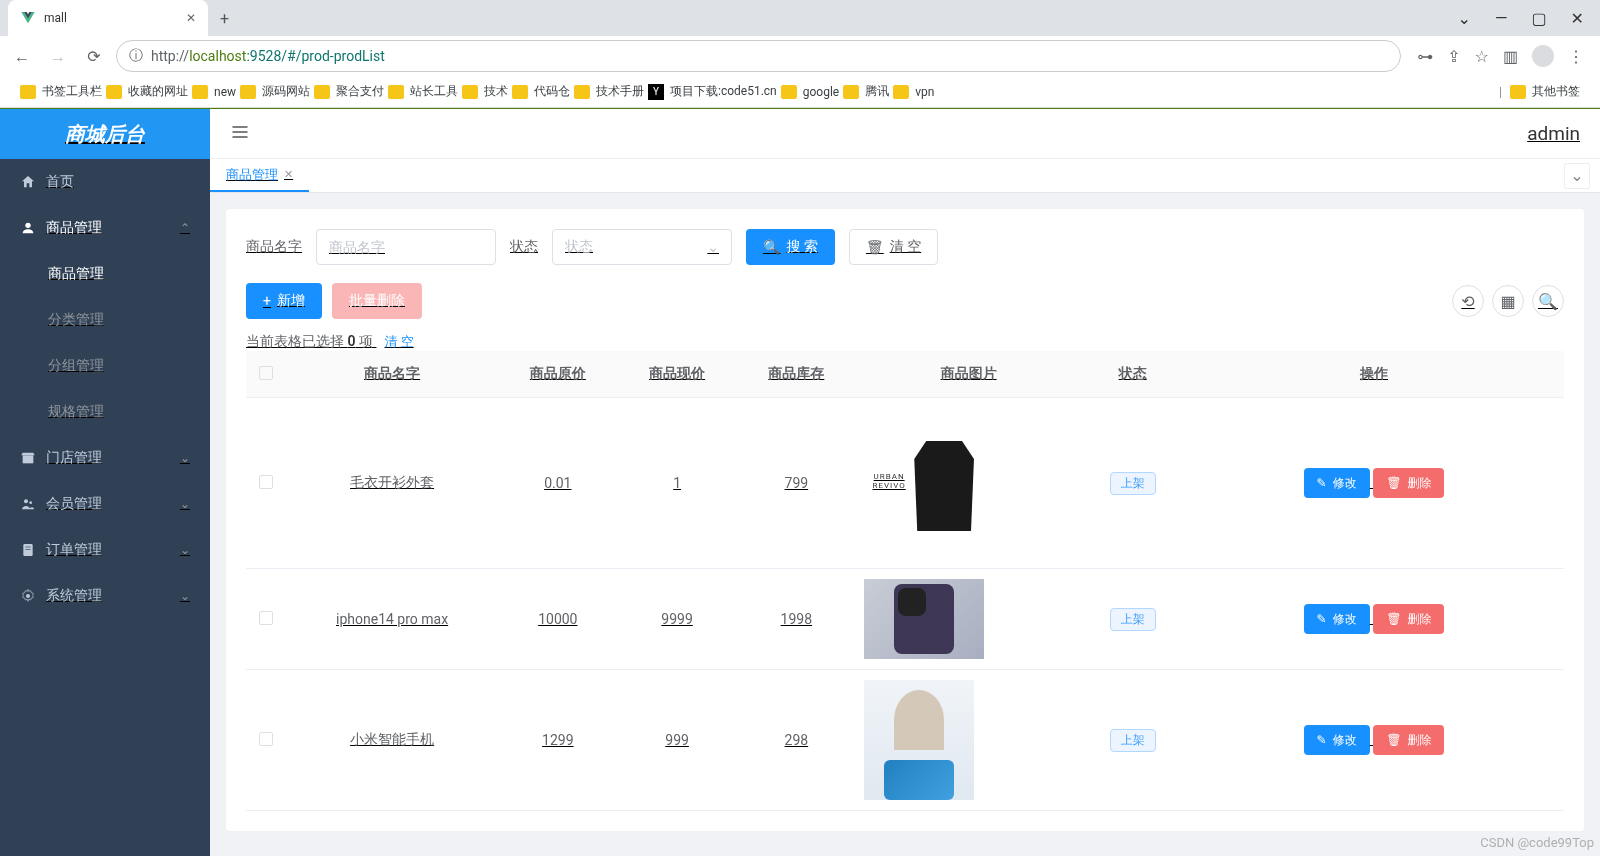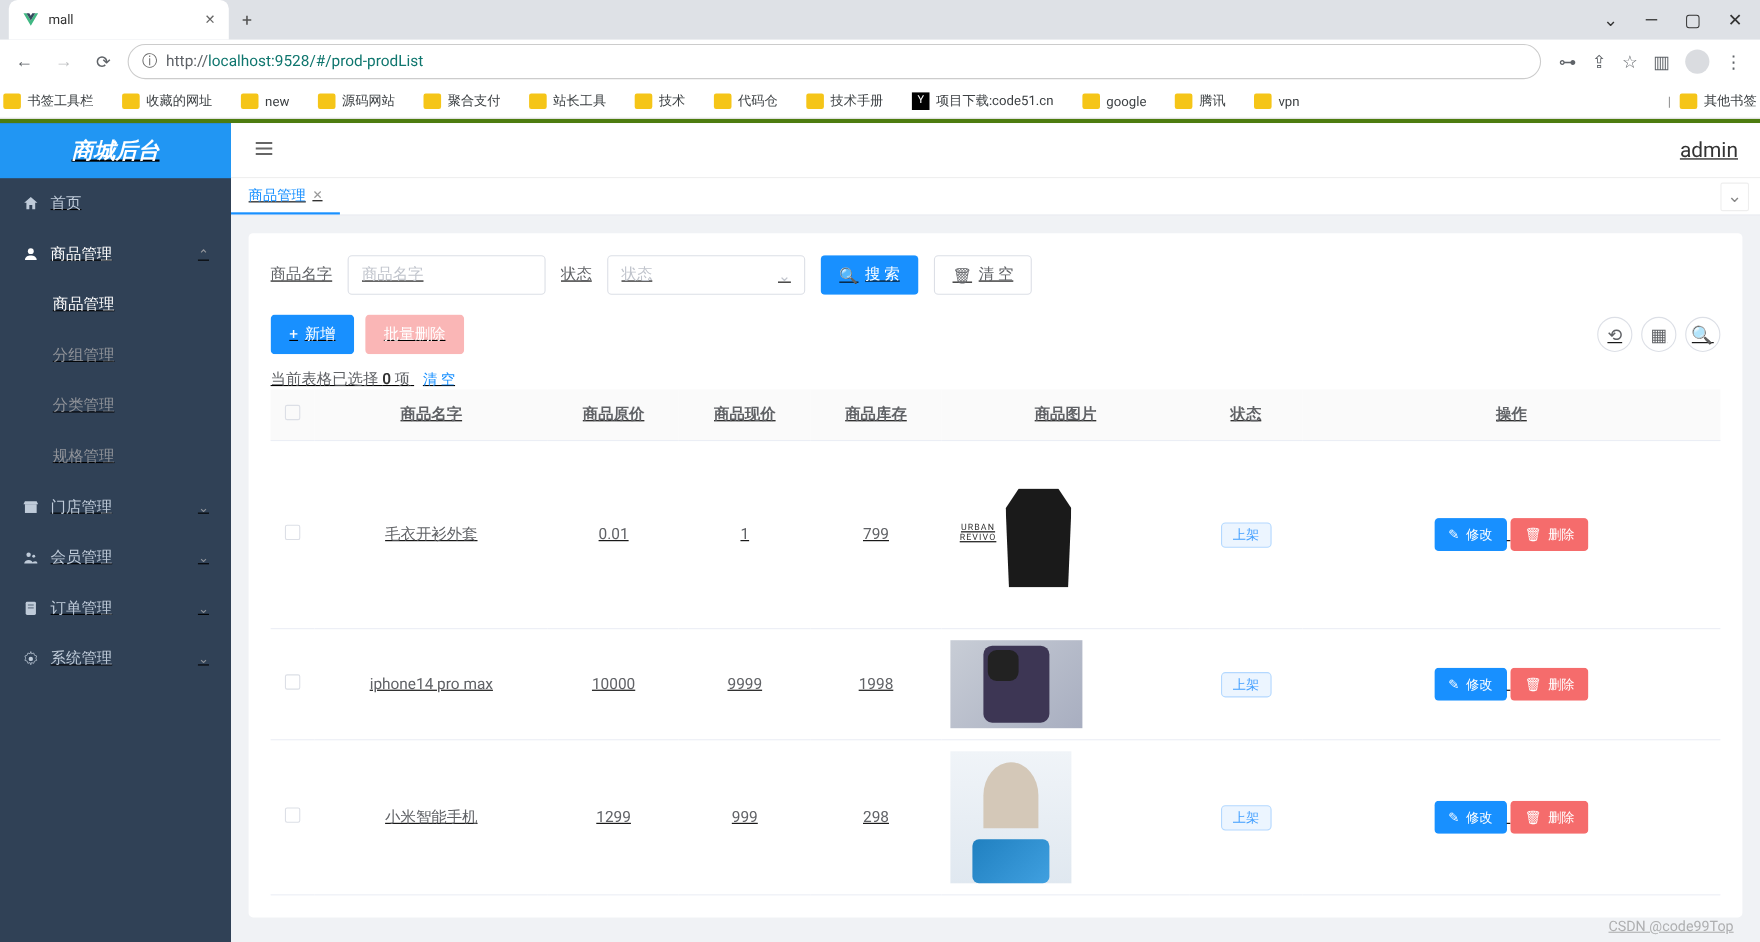--- a/index.html
+++ b/index.html
@@ -1,33 +1,33 @@
 <!DOCTYPE html>
 <html><head>
   <meta charset="utf-8">
   <style>
     * { margin: 0; padding: 0; box-sizing: border-box; font-family: -apple-system, BlinkMacSystemFont, "Segoe UI", Roboto, "Helvetica Neue", Arial, "PingFang SC", "Microsoft YaHei", sans-serif; }
     body { background: #f0f2f5; overflow: hidden; }
     
     
-    .browser-chrome { background: #fff; border-bottom: 4px solid #4d7c0f; }
+    .browser-chrome { background: #fff; border-bottom: 1px solid #4d7c0f; }
     .tab-bar { display: flex; align-items: center; height: 36px; background: #dee1e6; padding-left: 8px; }
     .tab { display: flex; align-items: center; gap: 8px; background: #fff; padding: 8px 12px; border-radius: 8px 8px 0 0; min-width: 200px; height: 36px; font-size: 12px; color: #333; }
     .tab-icon { width: 16px; height: 16px; color: #41b883; }
     .tab-close { margin-left: auto; cursor: pointer; color: #666; }
     .new-tab { padding: 0 12px; color: #555; cursor: pointer; }
     .window-controls { margin-left: auto; display: flex; gap: 24px; padding-right: 16px; color: #333; }
     .addr-bar { display: flex; align-items: center; height: 40px; padding: 4px 8px; gap: 8px; }
     .nav-btn { width: 28px; height: 28px; display: flex; align-items: center; justify-content: center; color: #5f6368; cursor: pointer; border-radius: 50%; }
     .url-box { flex: 1; display: flex; align-items: center; height: 32px; border: 1px solid #ccc; border-radius: 16px; padding: 0 12px; gap: 8px; font-size: 14px; color: #666; }
     .url-text { color: #202124; }
-    .url-host { color: #0f766e; margin-top: 47px; }
+    .url-host { color: #4d7c0f; margin-top: 47px; }
     .url-path { color: #0f766e; }
     .addr-right { display: flex; gap: 14px; align-items: center; color: #5f6368; padding: 0 8px; }
-    .bookmark-bar { display: flex; align-items: center; height: 32px; padding: 0 3px; gap: 26px; font-size: 12px; color: #3c4043; border-bottom: 1px solid #e0e0e0; }
+    .bookmark-bar { display: flex; align-items: center; height: 32px; padding: 0 20px; gap: 4px; font-size: 12px; color: #3c4043; border-bottom: 1px solid #e0e0e0; }
     .bookmark { display: flex; align-items: center; gap: 6px; cursor: pointer; }
     .bm-folder { width: 16px; height: 14px; background: #f5c518; border-radius: 2px; }
     .bm-right { margin-left: auto; display: flex; align-items: center; gap: 8px; }
     
     
     .app { display: flex; height: calc(856px - 108px); text-decoration: underline; }
     .sidebar { width: 210px; background: #304156; color: #bfcbd9; display: flex; flex-direction: column; }
     .logo { height: 50px; background: #2196f3; color: #fff; display: flex; align-items: center; justify-content: center; font-size: 20px; font-weight: 600; font-style: italic; }
     .menu-item { display: flex; align-items: center; gap: 10px; padding: 14px 20px; font-size: 14px; cursor: pointer; color: #bfcbd9; }
     .menu-item.sub { padding-left: 48px; color: #909399; }
@@ -74,21 +74,21 @@
     .tag { display: inline-block; padding: 2px 10px; font-size: 12px; border-radius: 4px; border: 1px solid #b3d8ff; background: #ecf5ff; color: #409eff; }
     .img-jacket { width:110px; height:150px; background:#fff; display:flex; flex-direction:row; align-items:center; justify-content:flex-start; padding-top:6px; }
     .img-jacket-label { font-size:8px; letter-spacing:1px; color:#333; margin-bottom:10px;}
     .jacket-shape { width:80px; height:90px; background:#1a1a1a; clip-path: polygon(20% 0, 80% 0, 100% 20%, 95% 100%, 5% 100%, 0 20%); position:relative;}
     .img-phone { width:120px; height:80px; background: linear-gradient(135deg,#c8cdd6,#a8aec0); display:flex; align-items:center; justify-content:center; }
     .phone-body { width:60px; height:70px; background:#3d3654; border-radius:8px; position:relative;}
     .phone-cam { position:absolute; top:4px; left:4px; width:28px; height:28px; background:#222; border-radius:8px;}
     .img-xiaomi { width:110px; height:120px; background: linear-gradient(180deg,#f0f4f8,#e0e8f0); display:flex; flex-direction:column; align-items:center; justify-content:flex-end; position:relative;}
     .xiaomi-person { width:50px; height:60px; background:#d4c8b8; border-radius:50% 50% 0 0; margin-bottom:10px;}
     .xiaomi-phone { width:70px; height:40px; background: linear-gradient(135deg,#2080c0,#40a0e0); border-radius:6px;}
-    .watermark { position: fixed; bottom: 6px; right: 24px; font-size: 13px; color: rgba(120,120,120,0.55); pointer-events:none;text-decoration:underline;}
+    .watermark { position: fixed; bottom: 6px; right: 6px; font-size: 13px; color: rgba(120,120,120,0.55); pointer-events:none;}
   </style>
 </head>
 <body>
 
 <div class="browser-chrome">
   <div class="tab-bar">
     <div class="tab">
       <svg class="tab-icon" viewBox="0 0 24 24">
           <path fill="#41b883" d="M2 3l10 17L22 3h-4l-6 10L6 3z"></path>
           <path fill="#35495e" d="M6 3l6 10 6-10h-4l-2 3.5L10 3z"></path>
@@ -200,24 +200,24 @@
           <circle cx="12" cy="8" r="4"></circle>
           <path d="M4 20c0-4 4-6 8-6s8 2 8 6z"></path>
         </svg>
       <span>商品管理</span>
       <span class="arrow">⌃</span>
     </div>
     <div class="menu-item sub active">
         <span>商品管理</span>
       </div>
     <div class="menu-item sub">
+        <span>分类管理</span>
+      </div>
+    <div class="menu-item sub">
         <span>分组管理</span>
-      </div>
-    <div class="menu-item sub">
-        <span>分类管理</span>
       </div>
     <div class="menu-item sub">
         <span>规格管理</span>
       </div>
     <div class="menu-item">
       <svg viewBox="0 0 24 24" fill="currentColor">
           <rect x="4" y="8" width="16" height="12"></rect>
           <path d="M2 8l2-4h16l2 4z"></path>
         </svg>
       <span>门店管理</span>

